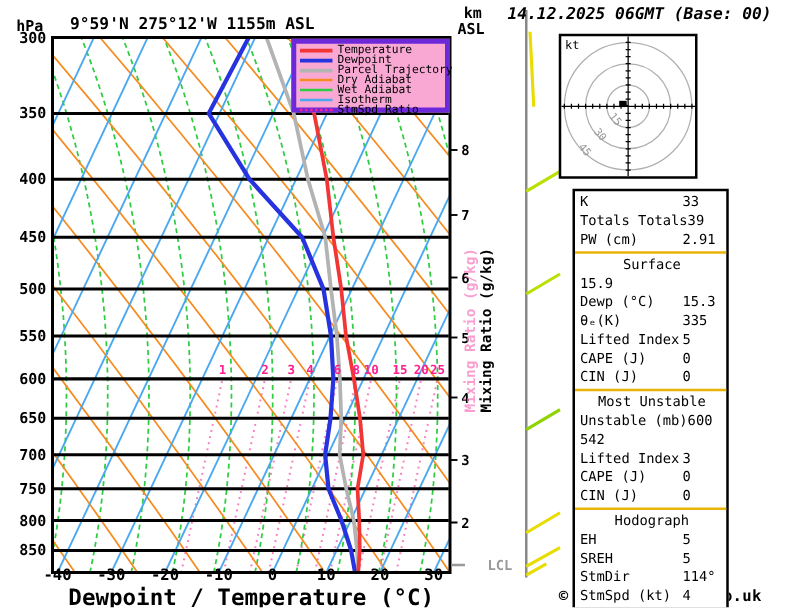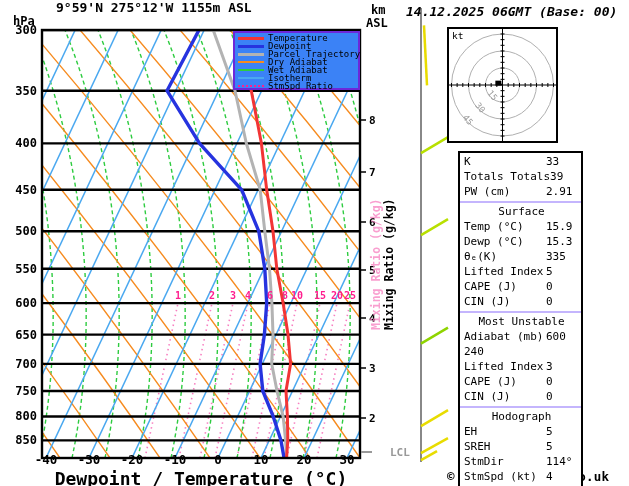--- a/index.html
+++ b/index.html
@@ -1,36 +1,36 @@
 <!DOCTYPE html>
 <html><head>
 <meta charset="utf-8">
 <style>
   html,body{margin:0;padding:0;background:#fff;}
   .app{position:relative;width:629px;height:486px;background:#fff;overflow:hidden;
        font-family:"DejaVu Sans Mono",monospace;color:#000;}
   .abs{position:absolute;}
   #chart-svg{position:absolute;left:0;top:0;z-index:1;}
   .ovl{position:absolute;z-index:2;}
-  .title{left:56px;top:0;font-size:13px;font-weight:bold;white-space:pre;}
+  .title{left:56px;top:12px;font-size:13px;font-weight:bold;white-space:pre;}
   .datetime{left:406px;top:4px;font-size:13px;font-weight:bold;white-space:pre;font-style:italic;}
   .hpa{left:13px;top:14px;font-size:12px;font-weight:bold;}
   .km{left:371px;top:3px;font-size:12px;font-weight:bold;}
   .asl{left:366px;top:16px;font-size:12px;font-weight:bold;}
   .xtitle{left:42px;top:468px;width:318px;text-align:center;font-size:18px;font-weight:bold;}
   .lcl{left:390px;top:446px;font-size:11px;font-weight:bold;color:#999;}
   .footer{left:447px;top:469px;font-size:12.5px;font-weight:bold;letter-spacing:0.2px;}
-  .legend{left:233px;top:31px;width:127px;height:59px;border:2px solid #6d28d9;background:#3b82f6;
+  .legend{left:233px;top:31px;width:127px;height:59px;border:4px solid #6d28d9;background:#f9a8d4;
           box-sizing:border-box;padding:1px 0 0 3px;}
   .lrow{display:flex;align-items:center;height:8px;}
   .lswatch{width:26px;margin-right:4px;flex:none;}
   .llabel{font-size:9px;line-height:8px;white-space:pre;}
   .tbl{left:458px;top:151px;width:125px;border:2px solid #000;background:#fff;
        box-sizing:border-box;font-size:11px;}
-  .tsec{border-top:2px solid #c4b5fd;padding:1px 2px 2px 4px;}
+  .tsec{border-top:2px solid #eab308;padding:1px 2px 2px 4px;}
   .tsec:first-child{border-top:none;}
   .thead{text-align:center;height:15px;line-height:15px;}
   .trow{display:flex;height:15px;line-height:15px;white-space:pre;}
   .tlab{flex:1;}
   .tval{width:33px;flex:none;text-align:left;}
 </style>
 </head>
 <body>
 
 <div class="app">
@@ -274,31 +274,31 @@
       </div>
     </div>
   <div class="abs ovl tbl" id="table">
       <div class="tsec">
         <div class="trow"><span class="tlab">K</span><span class="tval">33</span></div>
         <div class="trow"><span class="tlab">Totals Totals</span><span class="tval">39</span></div>
         <div class="trow"><span class="tlab">PW (cm)</span><span class="tval">2.91</span></div>
       </div>
       <div class="tsec">
         <div class="thead">Surface</div>
-        <div class="trow"><span class="tlab">Temp (°C)</span><span class="tval">15.9</span></div>
+        <div class="trow"><span class="tval">15.9</span></div>
         <div class="trow"><span class="tlab">Dewp (°C)</span><span class="tval">15.3</span></div>
         <div class="trow"><span class="tlab">θₑ(K)</span><span class="tval">335</span></div>
         <div class="trow"><span class="tlab">Lifted Index</span><span class="tval">5</span></div>
         <div class="trow"><span class="tlab">CAPE (J)</span><span class="tval">0</span></div>
         <div class="trow"><span class="tlab">CIN (J)</span><span class="tval">0</span></div>
       </div>
       <div class="tsec">
         <div class="thead">Most Unstable</div>
-        <div class="trow"><span class="tlab">Adiabat (mb)</span><span class="tval">600</span></div>
-        <div class="trow"><span class="tval">240</span></div>
+        <div class="trow"><span class="tlab">Unstable (mb)</span><span class="tval">600</span></div>
+        <div class="trow"><span class="tval">542</span></div>
         <div class="trow"><span class="tlab">Lifted Index</span><span class="tval">3</span></div>
         <div class="trow"><span class="tlab">CAPE (J)</span><span class="tval">0</span></div>
         <div class="trow"><span class="tlab">CIN (J)</span><span class="tval">0</span></div>
       </div>
       <div class="tsec">
         <div class="thead">Hodograph</div>
         <div class="trow"><span class="tlab">EH</span><span class="tval">5</span></div>
         <div class="trow"><span class="tlab">SREH</span><span class="tval">5</span></div>
         <div class="trow"><span class="tlab">StmDir</span><span class="tval">114°</span></div>
         <div class="trow"><span class="tlab">StmSpd (kt)</span><span class="tval">4</span></div>

